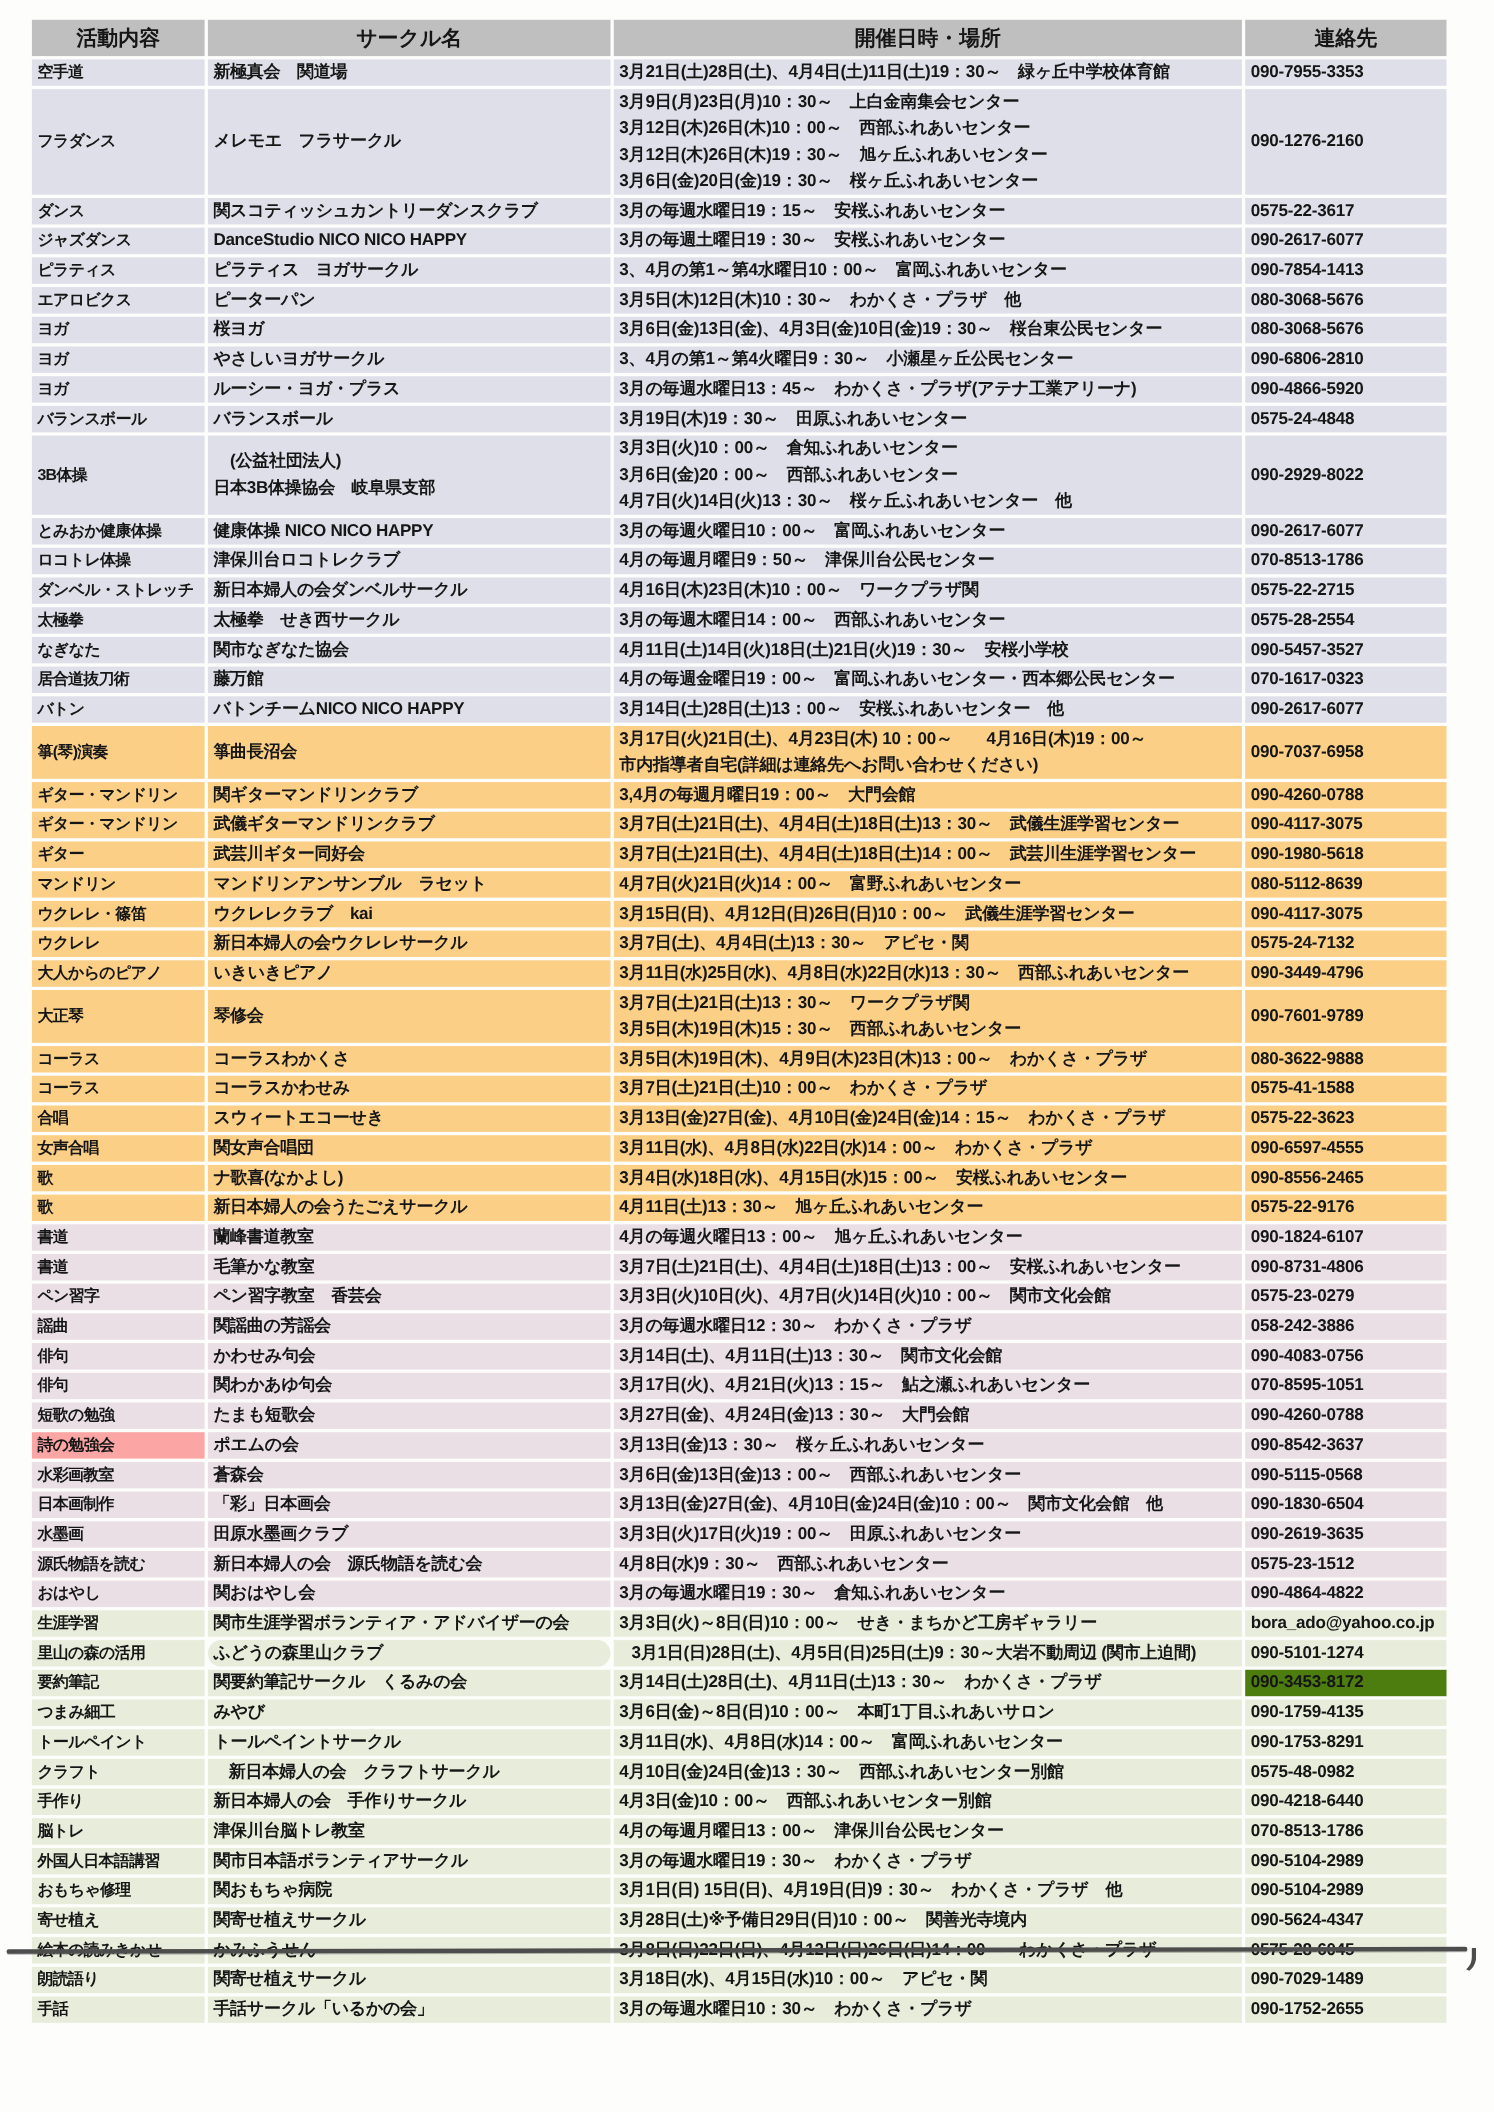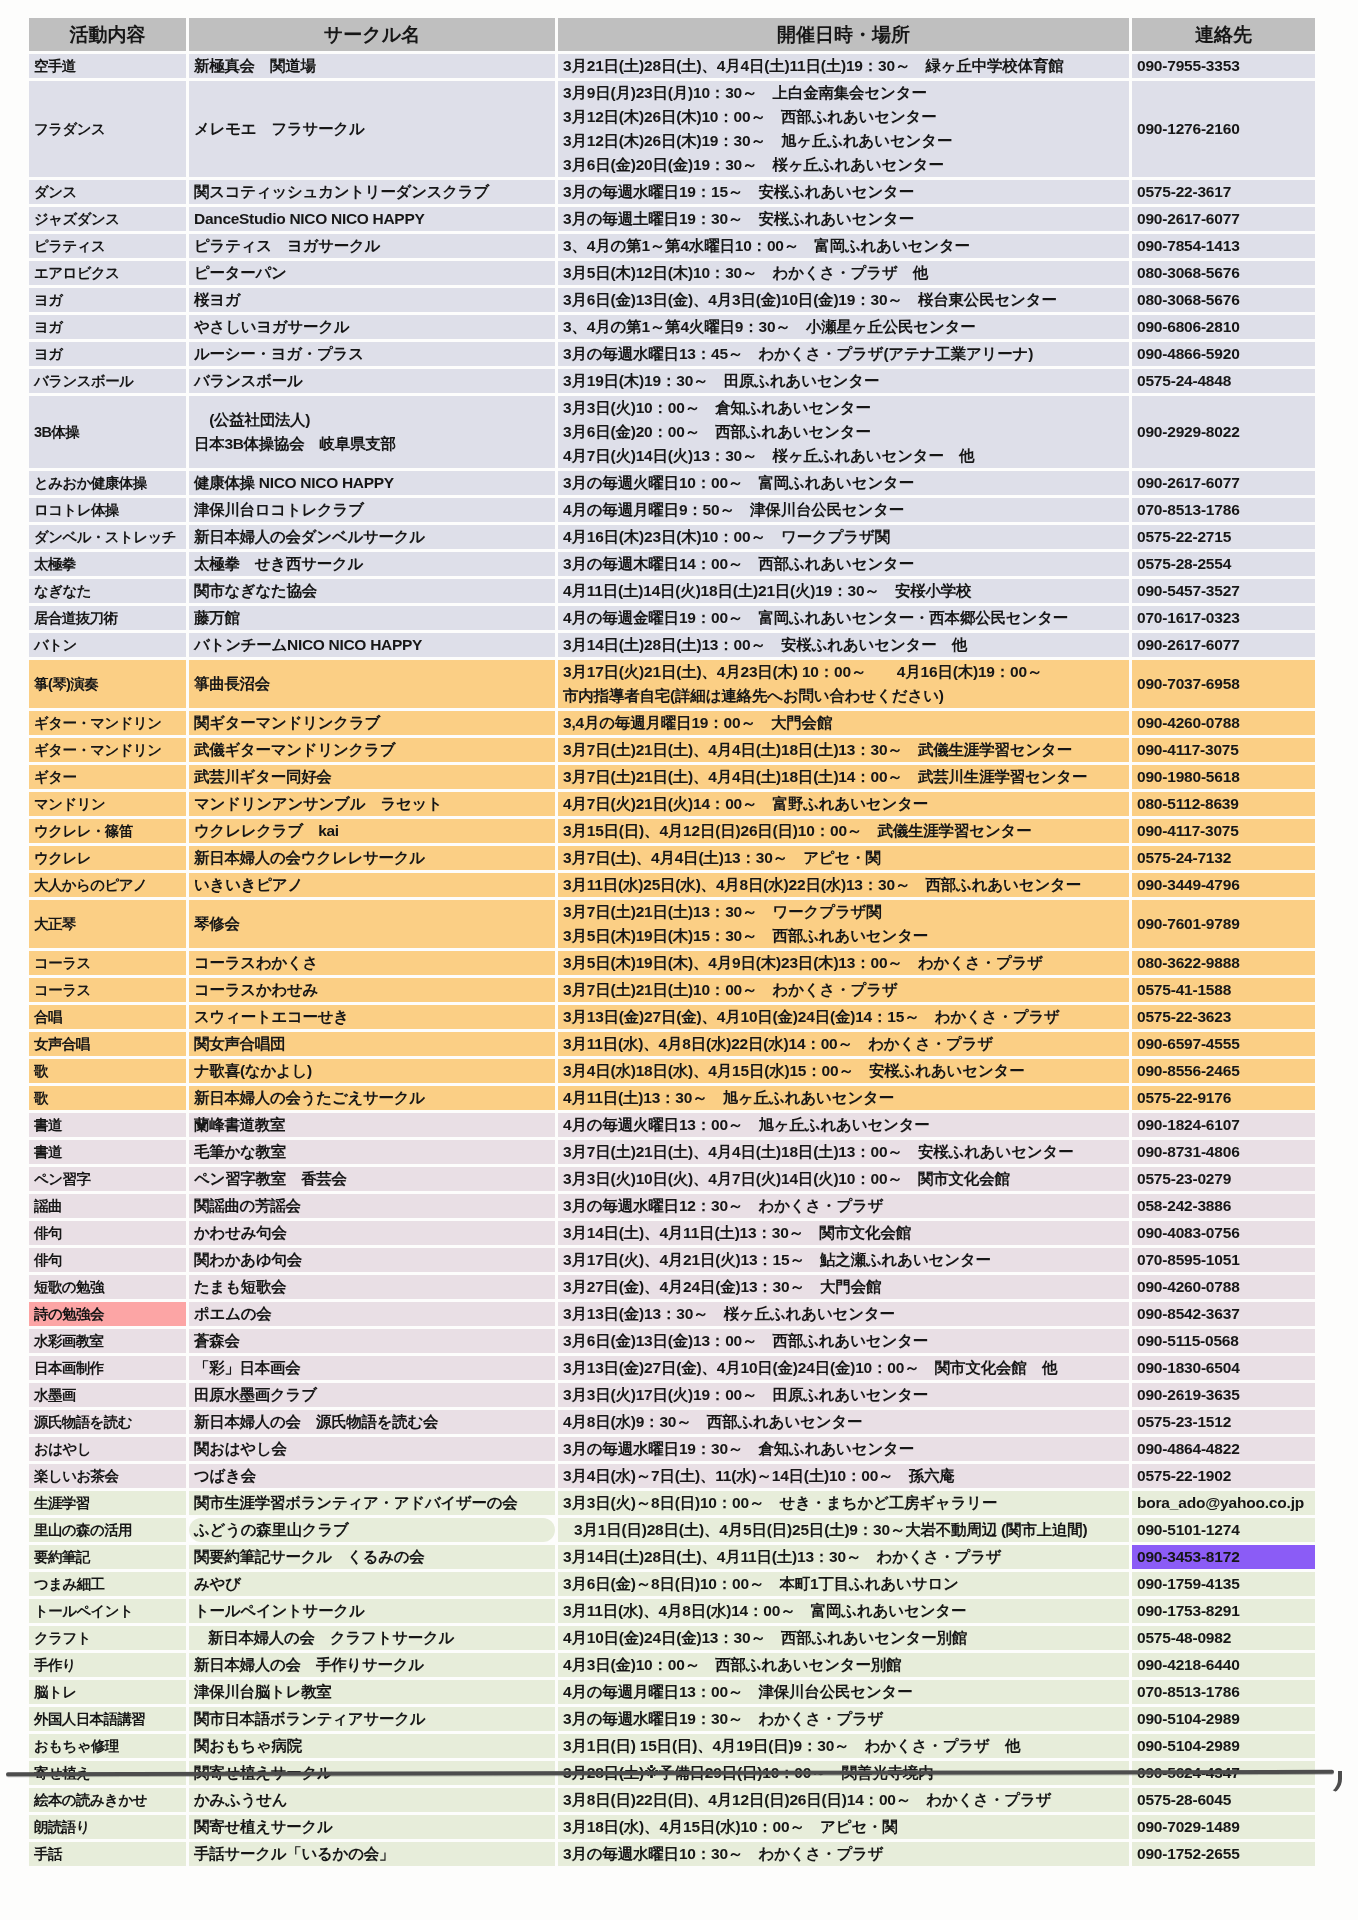--- a/index.html
+++ b/index.html
@@ -353,42 +353,36 @@
         <td class="schedule" style="background: rgb(233, 223, 229);">4月8日(水)9：30～　西部ふれあいセンター</td>
         <td class="contact" style="background: rgb(233, 223, 229);">0575-23-1512</td>
       </tr>
       <tr>
         <td class="activity" style="background: rgb(233, 223, 229);">おはやし</td>
         <td class="circle" style="background: rgb(233, 223, 229);">関おはやし会</td>
         <td class="schedule" style="background: rgb(233, 223, 229);">3月の毎週水曜日19：30～　倉知ふれあいセンター</td>
         <td class="contact" style="background: rgb(233, 223, 229);">090-4864-4822</td>
       </tr>
       <tr>
-        <td class="activity" style="background: rgb(233, 223, 229);">楽しいお茶会</td>
-        <td class="circle" style="background: rgb(233, 223, 229);">つばき会</td>
-        <td class="schedule" style="background: rgb(233, 223, 229);">3月4日(水)～7日(土)、11(水)～14日(土)10：00～　孫六庵</td>
-        <td class="contact" style="background: rgb(233, 223, 229);">0575-22-1902</td>
-      </tr>
-      <tr>
         <td class="activity" style="background: rgb(231, 237, 218);">生涯学習</td>
         <td class="circle" style="background: rgb(231, 237, 218);">関市生涯学習ボランティア・アドバイザーの会</td>
         <td class="schedule" style="background: rgb(231, 237, 218);">3月3日(火)～8日(日)10：00～　せき・まちかど工房ギャラリー</td>
         <td class="contact" style="background: rgb(231, 237, 218);">bora_ado@yahoo.co.jp</td>
       </tr>
       <tr>
         <td class="activity" style="background: rgb(231, 237, 218);">里山の森の活用</td>
         <td class="circle" style="background: rgb(231, 237, 218); border-radius: 12px;">ふどうの森里山クラブ</td>
         <td class="schedule" style="background: rgb(231, 237, 218); padding-left: 16px;">3月1日(日)28日(土)、4月5日(日)25日(土)9：30～大岩不動周辺 (関市上迫間)</td>
         <td class="contact" style="background: rgb(231, 237, 218);">090-5101-1274</td>
       </tr>
       <tr>
         <td class="activity" style="background: rgb(231, 237, 218);">要約筆記</td>
         <td class="circle" style="background: rgb(231, 237, 218);">関要約筆記サークル　くるみの会</td>
         <td class="schedule" style="background: rgb(231, 237, 218);">3月14日(土)28日(土)、4月11日(土)13：30～　わかくさ・プラザ</td>
-        <td class="contact" style="background: #8b5cf6;">090-3453-8172</td>
+        <td class="contact" style="background: #4d7c0f;">090-3453-8172</td>
       </tr>
       <tr>
         <td class="activity" style="background: rgb(231, 237, 218);">つまみ細工</td>
         <td class="circle" style="background: rgb(231, 237, 218);">みやび</td>
         <td class="schedule" style="background: rgb(231, 237, 218);">3月6日(金)～8日(日)10：00～　本町1丁目ふれあいサロン</td>
         <td class="contact" style="background: rgb(231, 237, 218);">090-1759-4135</td>
       </tr>
       <tr>
         <td class="activity" style="background: rgb(231, 237, 218);">トールペイント</td>
         <td class="circle" style="background: rgb(231, 237, 218);">トールペイントサークル</td>

